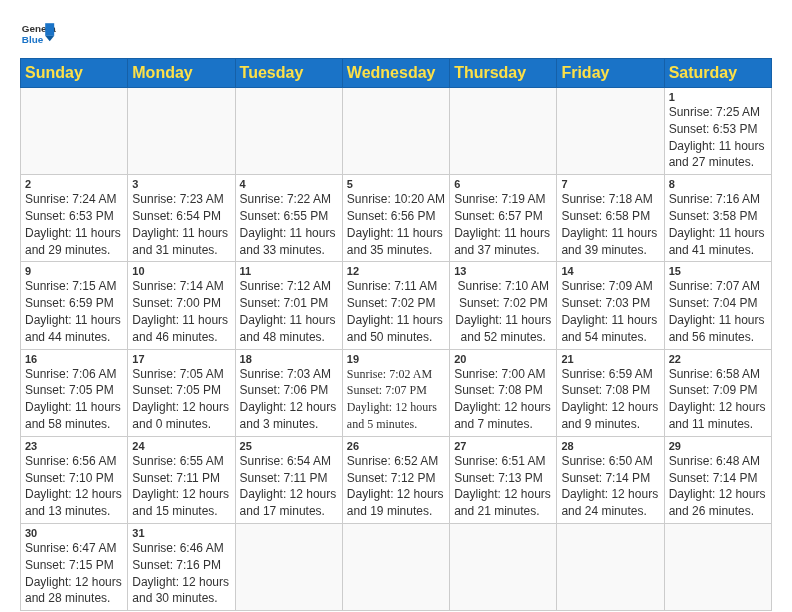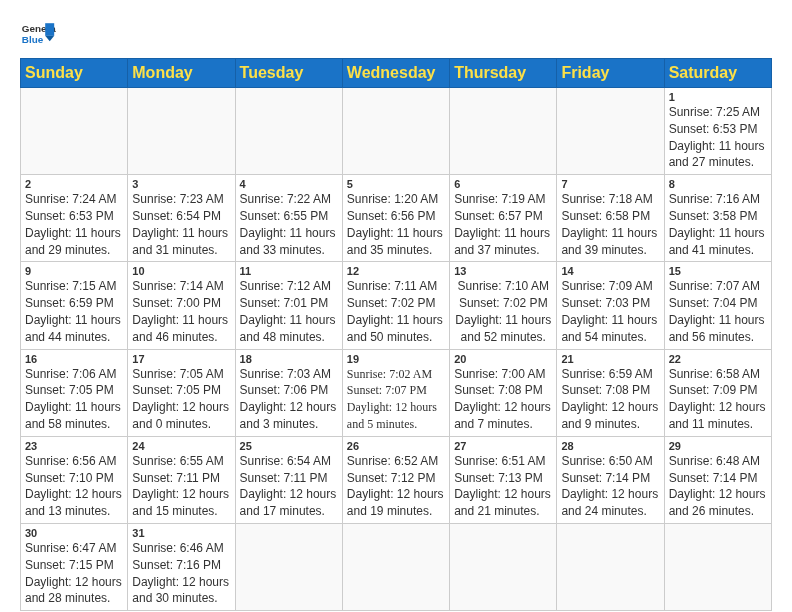--- a/index.html
+++ b/index.html
@@ -148,21 +148,21 @@
           </td>
           <td>
             <span class="day-number">4</span>
             <div class="day-info" style="white-space: pre-line;">Sunrise: 7:22 AM
 Sunset: 6:55 PM
 Daylight: 11 hours
 and 33 minutes.</div>
           </td>
           <td>
             <span class="day-number">5</span>
-            <div class="day-info" style="white-space: pre-line;">Sunrise: 1:20 AM
+            <div class="day-info" style="white-space: pre-line;">Sunrise: 10:20 AM
 Sunset: 6:56 PM
 Daylight: 11 hours
 and 35 minutes.</div>
           </td>
           <td>
             <span class="day-number">6</span>
             <div class="day-info" style="white-space: pre-line;">Sunrise: 7:19 AM
 Sunset: 6:57 PM
 Daylight: 11 hours
 and 37 minutes.</div>

